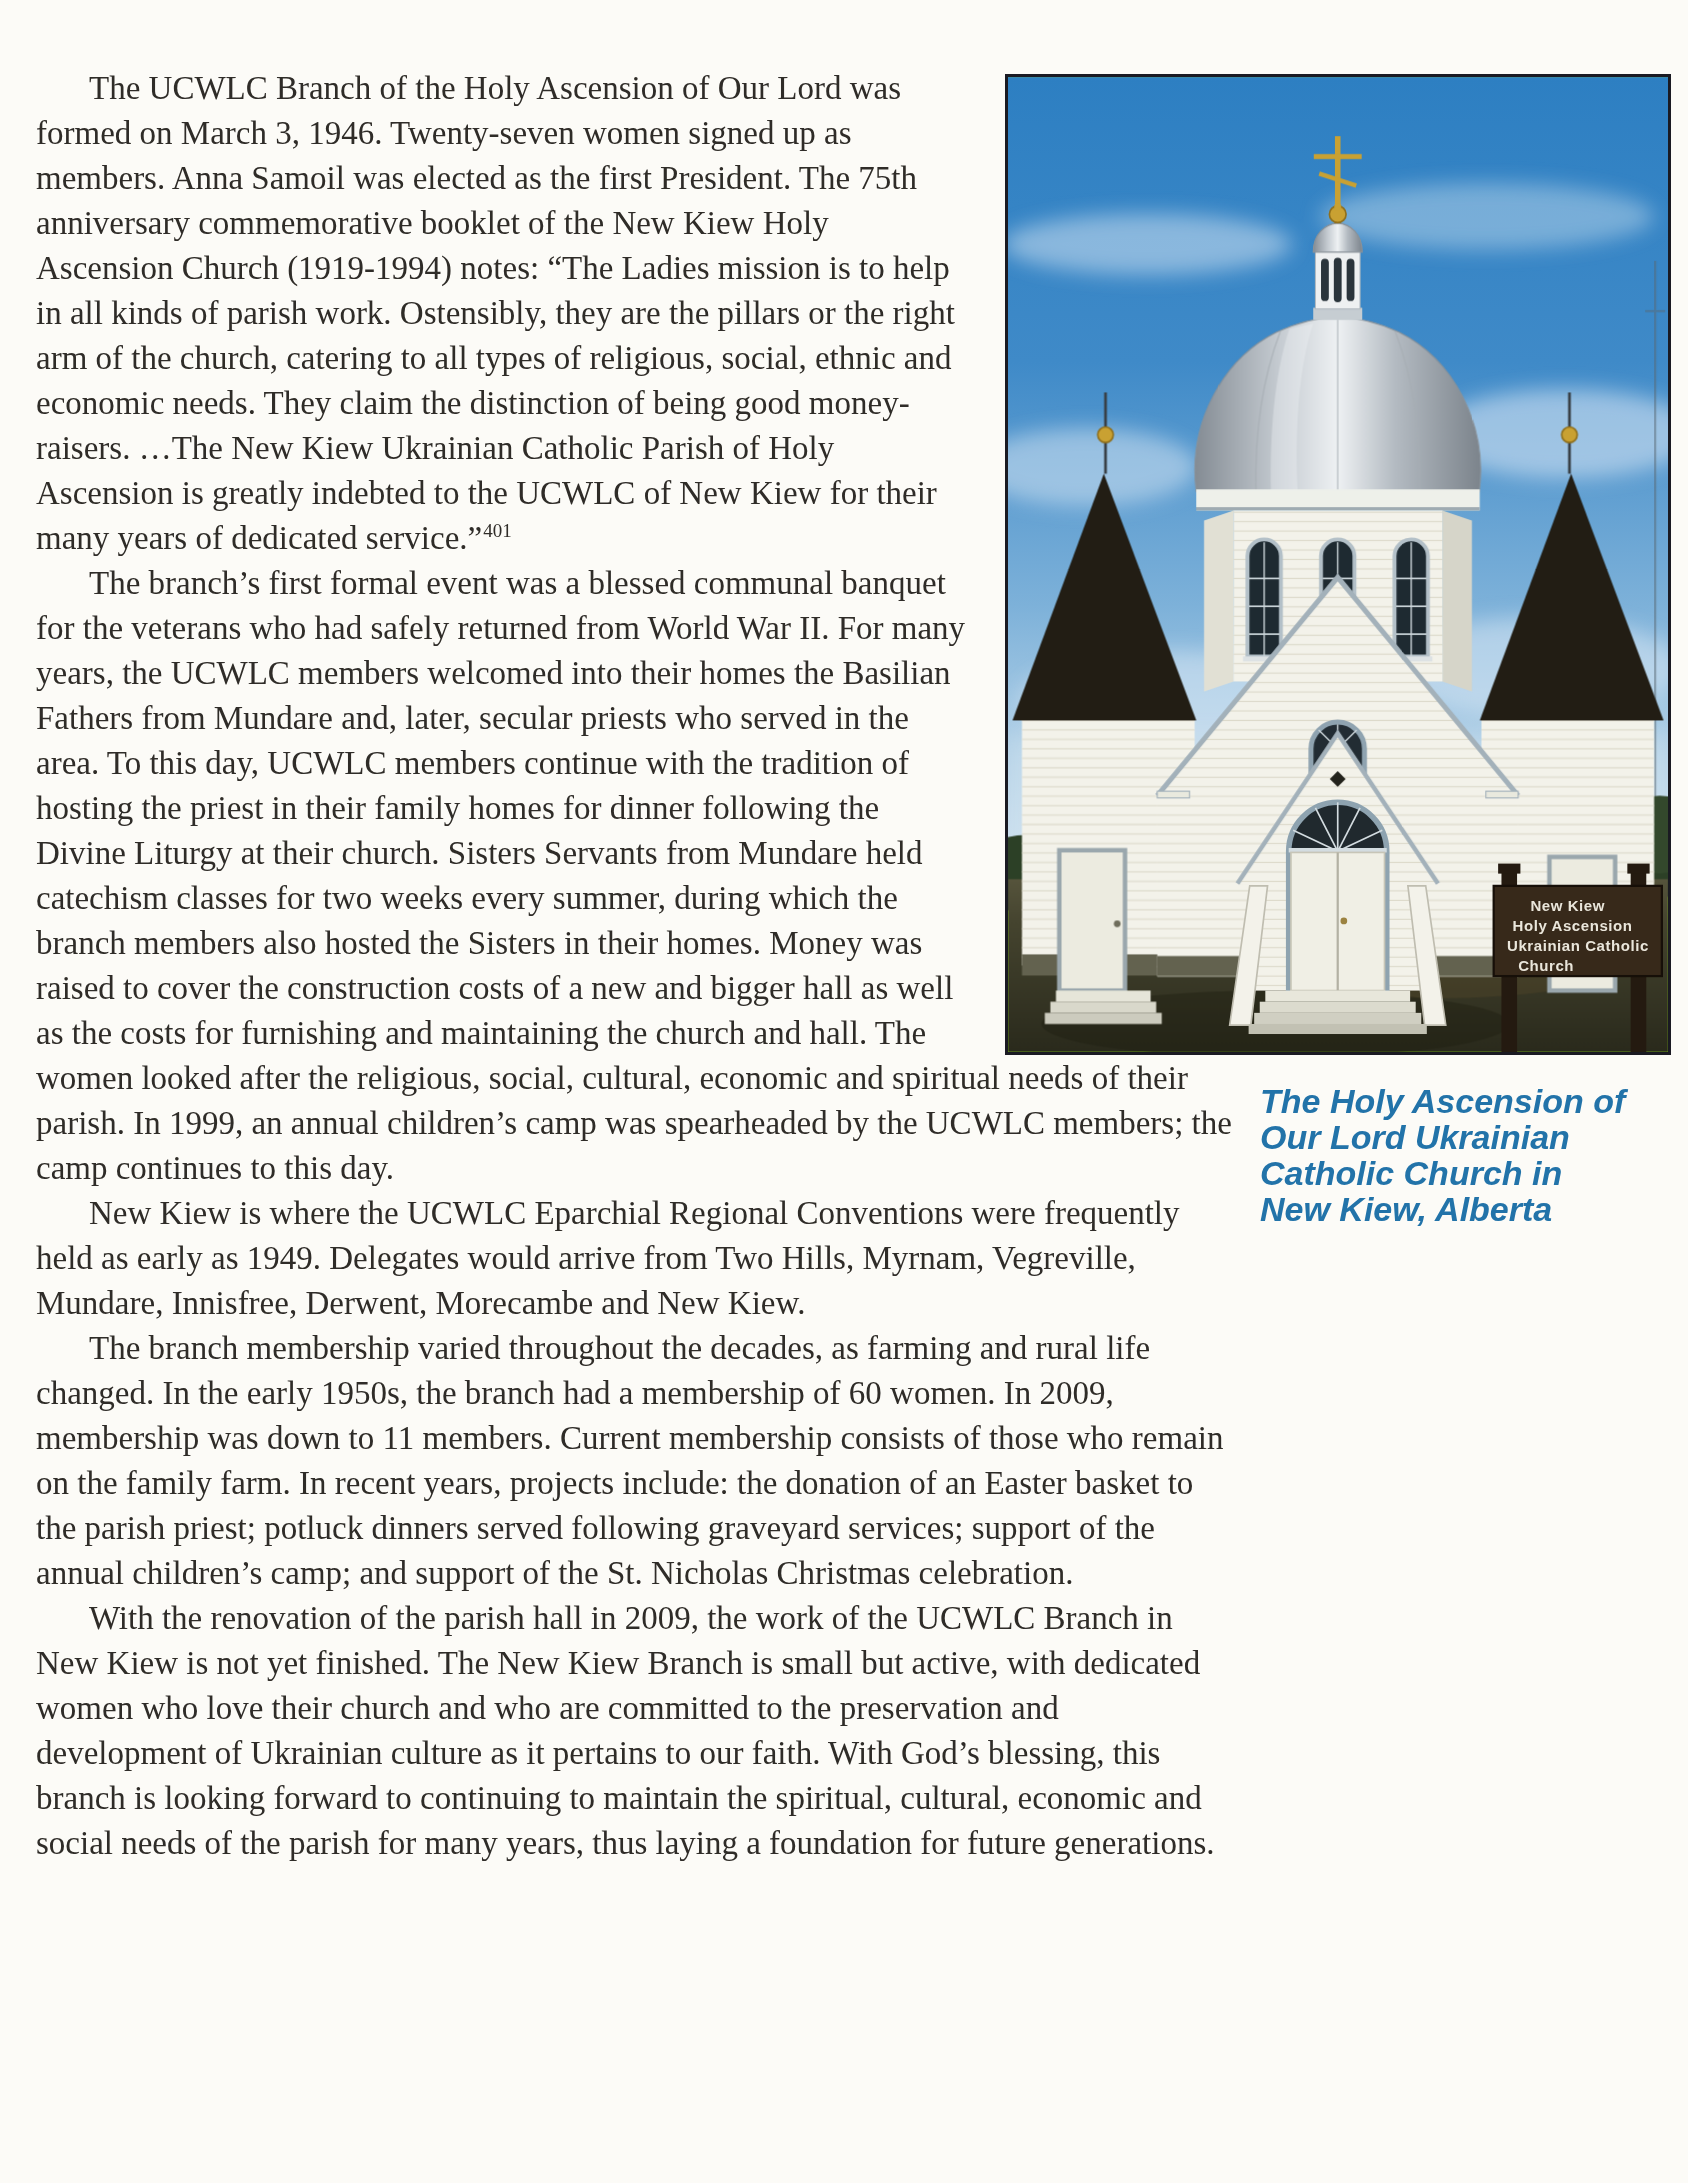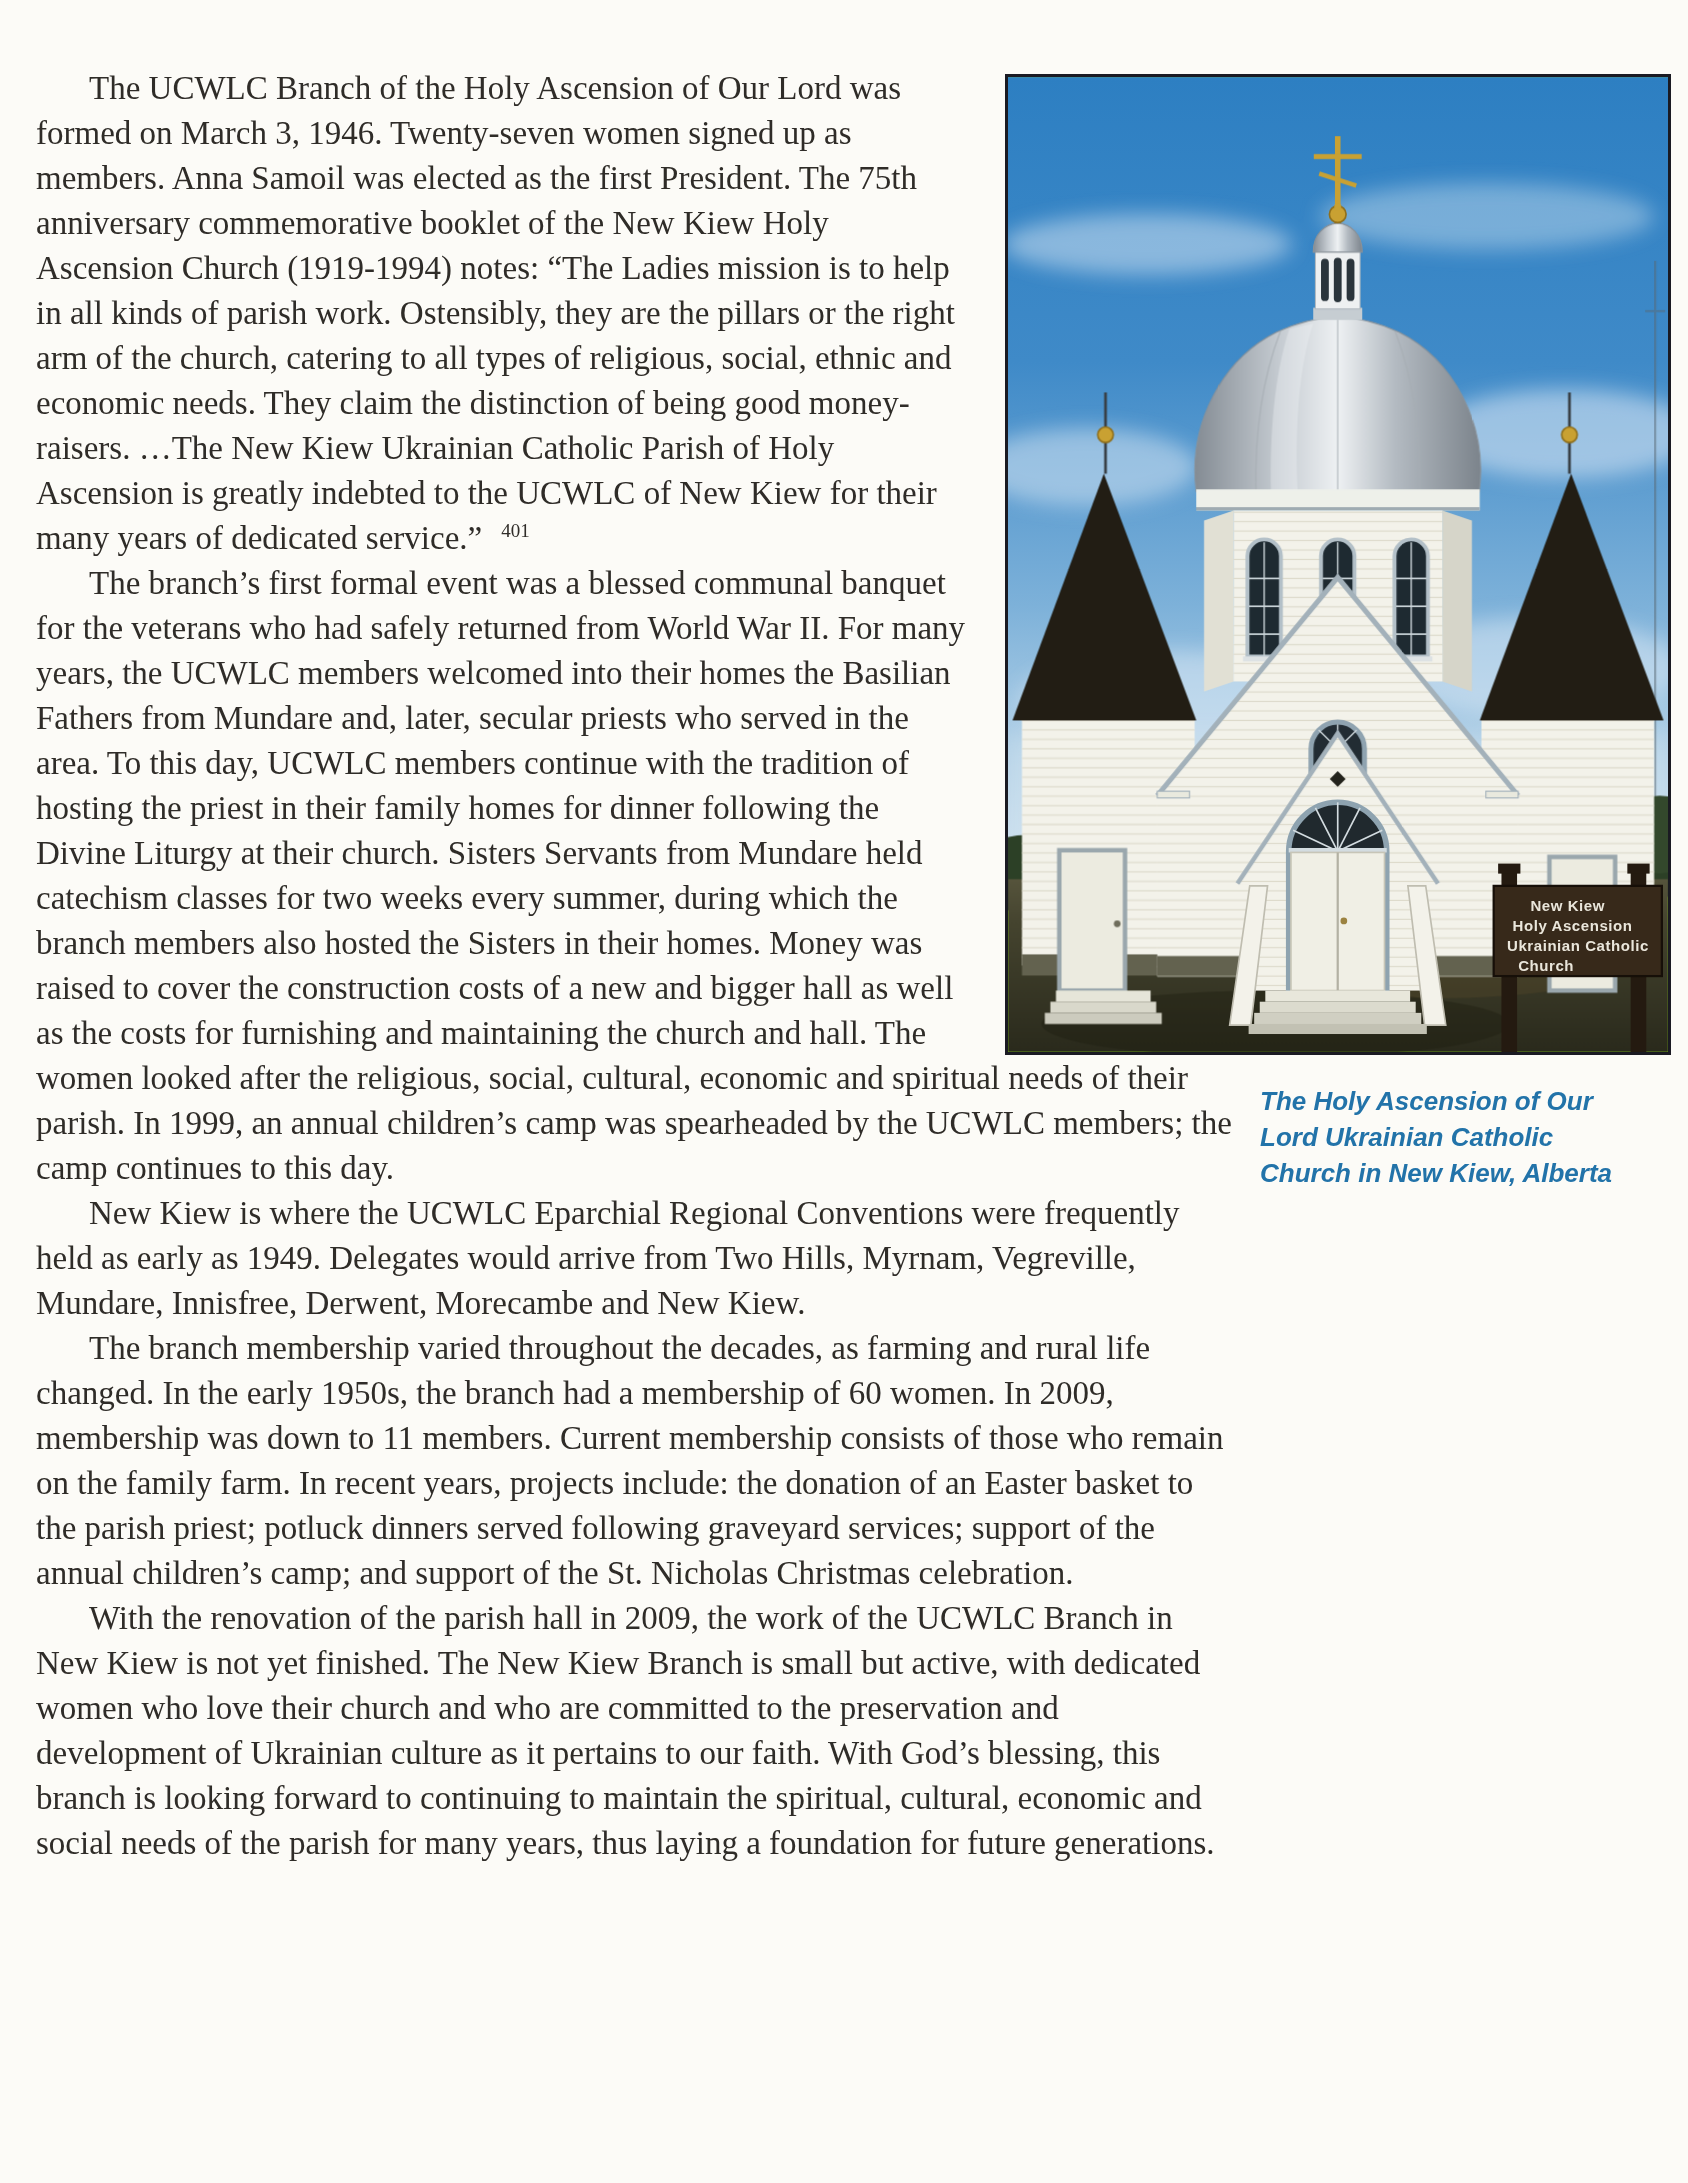--- a/index.html
+++ b/index.html
@@ -2,27 +2,27 @@
 <html style="font-size:9px"><head>
 <meta charset="utf-8">
 <style>
   html,body{margin:0;padding:0;background:#e8e6e0;}
   .page{position:relative;width:1689px;height:2183px;background:#fcfbf7;overflow:hidden;
         font-family:"Liberation Serif",serif;}
   .article{position:absolute;left:36px;top:66px;width:1198px;
            font-size:33px;line-height:45px;color:#2f2c28;}
   .article p{margin:0;text-indent:53px;}
   .photo-spacer{float:right;width:267px;height:989px;}
-  sup.fn{font-size:19px;line-height:0;vertical-align:super;margin-left:19px;}
+  sup.fn{font-size:19px;line-height:0;vertical-align:super;margin-left:1px;}
   .photo{position:absolute;left:1005px;top:74px;width:660px;height:975px;
          border:3.9px solid #1a1a22;background:#84cc16;}
   .photo svg{display:block;width:100%;height:100%;}
   .caption{position:absolute;left:1260px;top:1083px;width:374px;
            font-family:"Liberation Sans",sans-serif;font-style:italic;font-weight:600;
-           font-size:26px;line-height:36px;color:#2273a9;}
+           font-size:34px;line-height:36px;color:#2273a9;}
   .sign-text{font-family:"Liberation Sans",sans-serif;font-weight:600;font-size:27px;
              fill:#eae6db;letter-spacing:1px;}
 </style>
 </head>
 <body>
 
 <div class="page">
 
   <div class="article">
     <div class="photo-spacer"></div>

